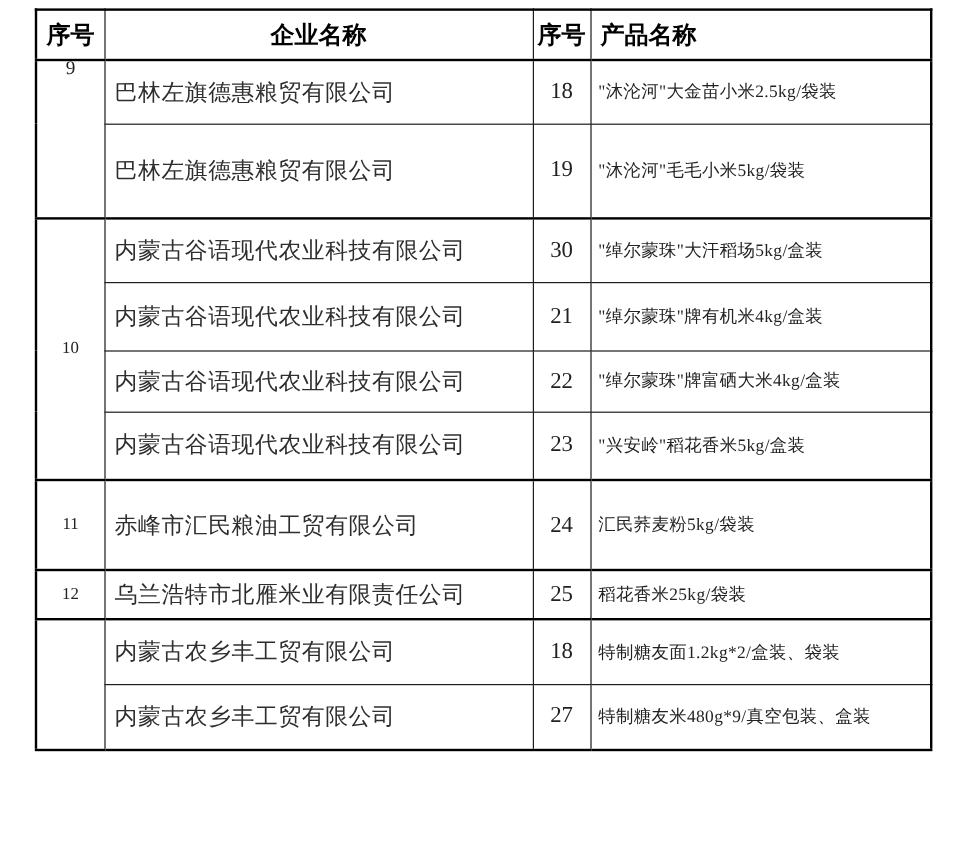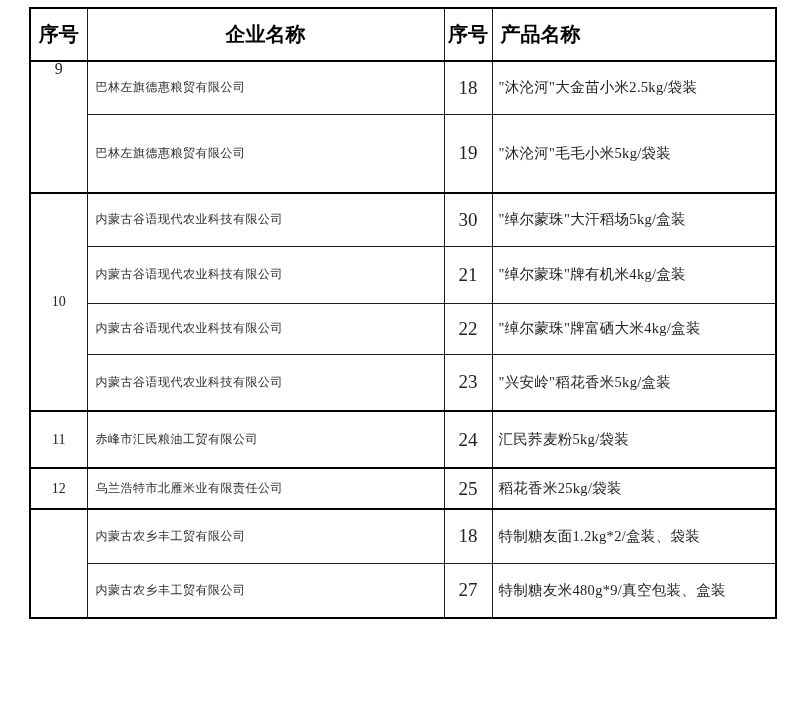--- a/index.html
+++ b/index.html
@@ -51,21 +51,21 @@
     font-size: 14px;
     color: #222;
     border-bottom: 2px solid #000;
   }
   td.seq-top {
     vertical-align: top;
     font-size: 16px;
     line-height: 0.85;
   }
   td.company {
-    font-size: 12px;
+    font-size: 19px;
     color: #2e2e2e;
     letter-spacing: 0.5px;
   }
   td.num {
     text-align: center;
     font-size: 19px;
     color: #222;
     margin-top: 20px;
   }
   td.product {
@@ -98,21 +98,21 @@
 
   <table class="doc-table">
     <colgroup>
         <col class="c1">
         <col class="c2">
         <col class="c3">
         <col class="c4">
       </colgroup>
 
     <tbody>
-        <tr class="header-row" style="height:53px">
+        <tr class="header-row" style="height:42px">
       <td class="center">序号</td>
       <td class="center">企业名称</td>
       <td class="center">序号</td>
       <td class="left">产品名称</td>
     </tr>
 
     <tr style="height:53px">
       <td class="seq-cell seq-top" rowspan="2">9</td>
       <td class="company left">巴林左旗德惠粮贸有限公司</td>
       <td class="num">18</td>
@@ -139,21 +139,21 @@
       <td class="company left">内蒙古谷语现代农业科技有限公司</td>
       <td class="num">22</td>
       <td class="product">"绰尔蒙珠"牌富硒大米4kg/盒装</td>
     </tr>
     <tr style="height:57px">
       <td class="company left gb">内蒙古谷语现代农业科技有限公司</td>
       <td class="num gb">23</td>
       <td class="product gb">"兴安岭"稻花香米5kg/盒装</td>
     </tr>
 
-    <tr style="height:57px">
+    <tr style="height:75px">
       <td class="seq-cell">11</td>
       <td class="company left gb">赤峰市汇民粮油工贸有限公司</td>
       <td class="num gb">24</td>
       <td class="product gb">汇民荞麦粉5kg/袋装</td>
     </tr>
 
     <tr style="height:41px">
       <td class="seq-cell">12</td>
       <td class="company left gb">乌兰浩特市北雁米业有限责任公司</td>
       <td class="num gb">25</td>

